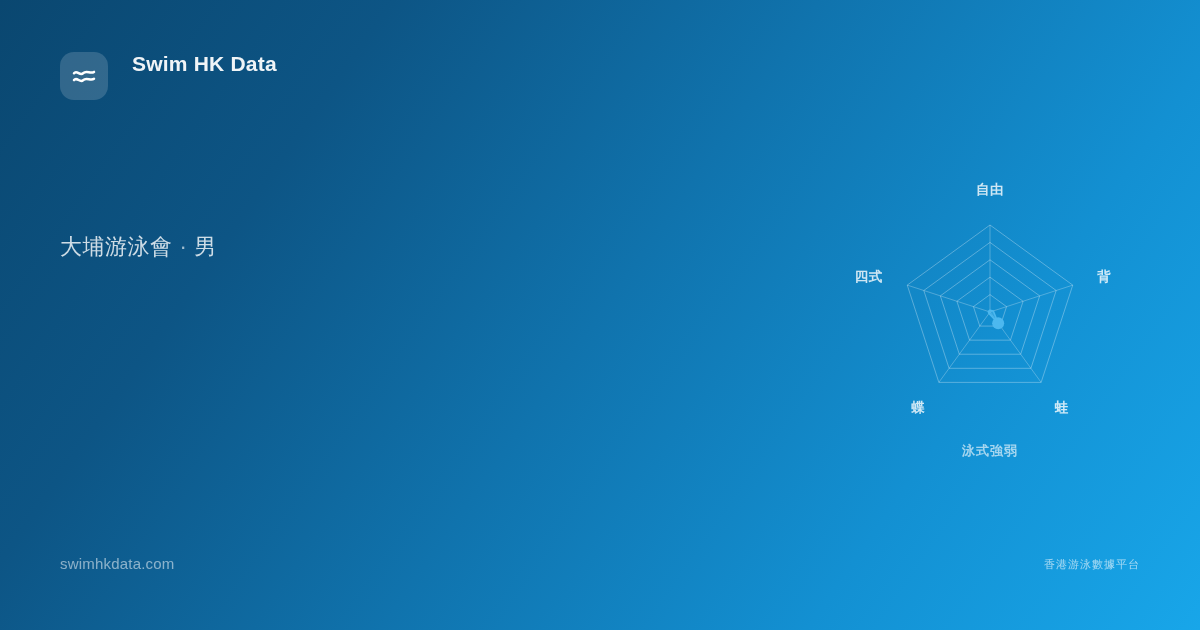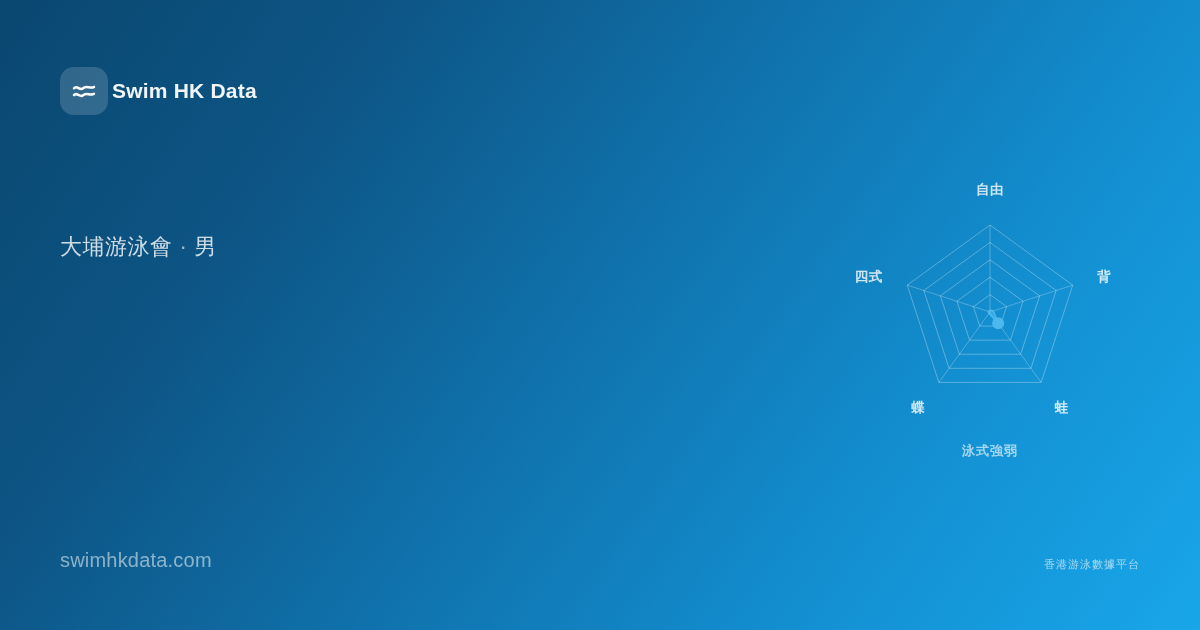--- a/index.html
+++ b/index.html
@@ -9,22 +9,22 @@
     background:#0b4a73;
     background-image:linear-gradient(125deg, #0a4770 0%, #0d5585 24%, #1073ad 50%, #1390d2 76%, #18a6e9 100%);
     color:#ffffff;
     overflow:hidden;
     position:relative;
   }
 
   
   .header {
     position:absolute;
-    left:60px; top:67px;
-    display:flex; align-items:center; gap:4px;
+    left:60px; top:52px;
+    display:flex; align-items:flex-start; gap:24px;
   }
   .logo-tile {
     width:48px; height:48px;
     border-radius:14px;
     background:rgba(255,255,255,0.16);
     display:flex; align-items:center; justify-content:center;
   }
   .logo-tile svg { display:block; }
   .brand-name {
     font-size:21px;
@@ -95,21 +95,21 @@
     font-family:"Liberation Sans", sans-serif;
     font-size:13.5px;
     fill:rgba(255,255,255,0.80);
     letter-spacing:0.5px;
   }
 
   
   .footer-left {
     position:absolute;
     left:60px; bottom:58px;
-    font-size:20px;
+    font-size:15px;
     color:rgba(255,255,255,0.52);
     letter-spacing:0.2px;
   }
   .footer-right {
     position:absolute;
     right:60px; bottom:58px;
     font-size:11px;
     color:rgba(255,255,255,0.62);
     letter-spacing:1px;
   }

